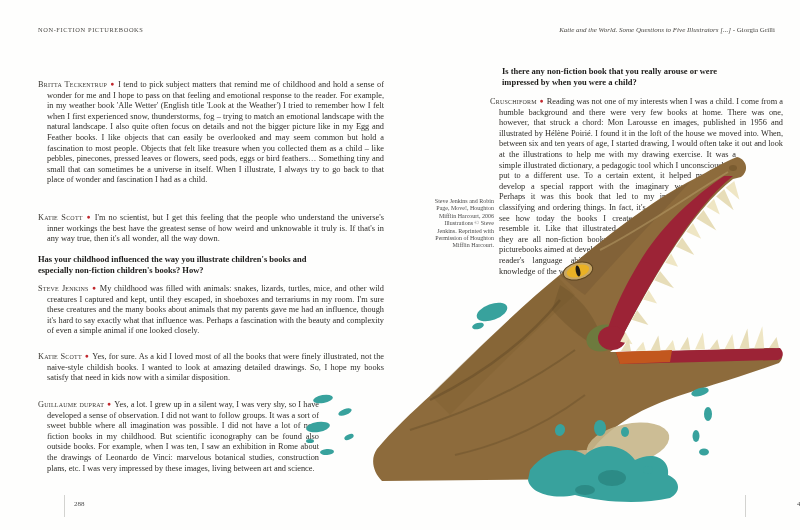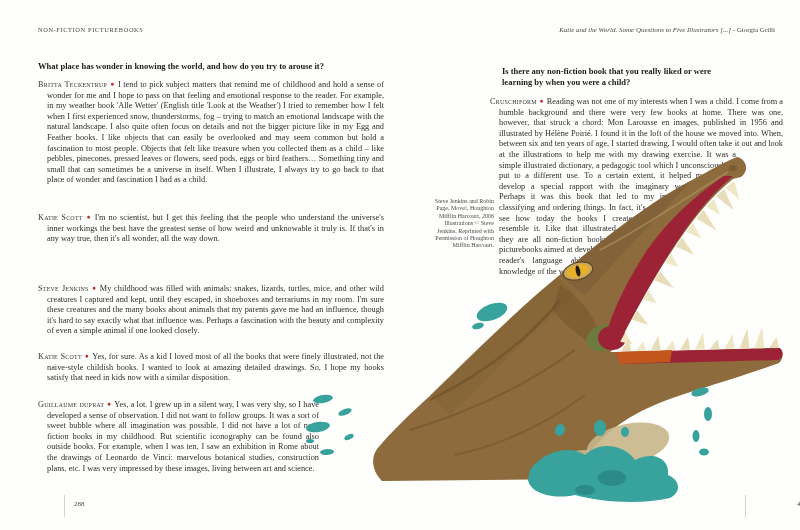--- a/index.html
+++ b/index.html
@@ -35,34 +35,34 @@
 </style>
 </head>
 <body>
 
 <div class="spread">
 
   <div class="rh-left">NON-FICTION PICTUREBOOKS</div>
 
   <div class="rh-right"><span>Katie and the World. Some Questions to Five Illustrators [...]</span><span class="author"> - Giorgia Grilli</span></div>
 
-  <div class="q" id="q1">What place has wonder in knowing the world, and how do you try to arouse it?</div>
 
   <p class="para" id="p1"><span class="speaker">Britta Teckentrup</span><span class="bullet">●</span><span>I tend to pick subject matters that remind me of childhood and hold a sense of wonder for me and I hope to pass on that feeling and emotional response to the reader. For example, in my weather book 'Alle Wetter' (English title 'Look at the Weather') I tried to remember how I felt when I first experienced snow, thunderstorms, fog – trying to match an emotional landscape with the natural landscape. I also quite often focus on details and not the bigger picture like in my Egg and Feather books. I like objects that can easily be overlooked and may seem common but hold a fascination to most people. Objects that felt like treasure when you collected them as a child – like pebbles, pinecones, pressed leaves or flowers, seed pods, eggs or bird feathers… Something tiny and small that can sometimes be a universe in itself. When I illustrate, I always try to go back to that place of wonder and fascination I had as a child.</span></p>
 
   <p class="para" id="p2"><span class="speaker">Katie Scott</span><span class="bullet">●</span><span>I'm no scientist, but I get this feeling that the people who understand the universe's inner workings the best have the greatest sense of how weird and unknowable it truly is. If that's in any way true, then it's all wonder, all the way down.</span></p>
 
+  <div class="q" id="q2">Has your childhood influenced the way you illustrate children's books and especially non-fiction children's books? How?</div>
 
   <p class="para" id="p3"><span class="speaker">Steve Jenkins</span><span class="bullet">●</span><span>My childhood was filled with animals: snakes, lizards, turtles, mice, and other wild creatures I captured and kept, until they escaped, in shoeboxes and terrariums in my room. I'm sure these creatures and the many books about animals that my parents gave me had an influence, though it's hard to say exactly what that influence was. Perhaps a fascination with the beauty and complexity of even a simple animal if one looked closely.</span></p>
 
   <p class="para" id="p4"><span class="speaker">Katie Scott</span><span class="bullet">●</span><span>Yes, for sure. As a kid I loved most of all the books that were finely illustrated, not the naive-style childish books. I wanted to look at amazing detailed drawings. So, I hope my books satisfy that need in kids now with a similar disposition.</span></p>
 
   <p class="para" id="p5"><span class="speaker">Guillaume duprat</span><span class="bullet">●</span><span>Yes, a lot. I grew up in a silent way, I was very shy, so I have developed a sense of observation. I did not want to follow groups. It was a sort of sweet bubble where all imagination was possible. I did not have a lot of non-fiction books in my childhood. But scientific iconography can be found also outside books. For example, when I was ten, I saw an exhibition in Rome about the drawings of Leonardo de Vinci: marvelous botanical studies, construction plans, etc. I was very impressed by these images, living between art and science.</span></p>
 
-  <div class="q" id="q3">Is there any non-fiction book that you really liked or were learning by when you were a child?</div>
+  <div class="q" id="q3">Is there any non-fiction book that you really arouse or were impressed by when you were a child?</div>
 
   <div class="caption">Steve Jenkins and Robin Page, Move!, Houghton Mifflin Harcourt, 2006 Illustrations © Steve Jenkins. Reprinted with Permission of Houghton Mifflin Harcourt.</div>
 
   <div class="para" id="pc">
     <div class="fl" style="width:1px;height:63px"></div>
     <div class="fl" style="width:48px;height:11px"></div>
     <div class="fl" style="width:56px;height:11px"></div>
     <div class="fl" style="width:78px;height:11px"></div>
     <div class="fl" style="width:88px;height:11px"></div>
     <div class="fl" style="width:98px;height:11px"></div>

